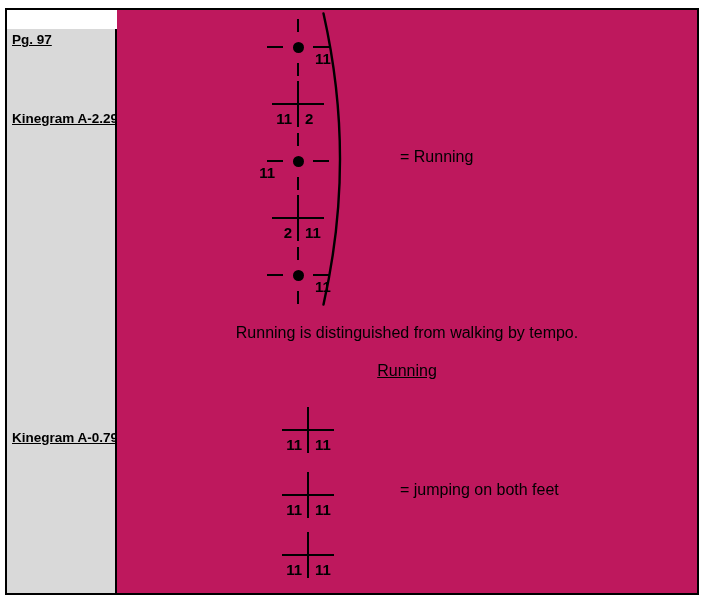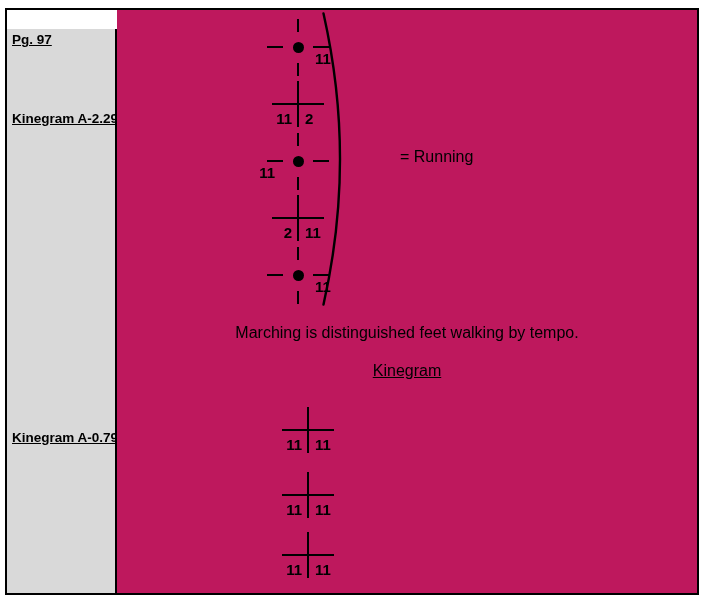--- a/index.html
+++ b/index.html
@@ -105,23 +105,23 @@
           <span class="slabel br">11</span>
         </div>
       </div>
 
     <svg class="paren" viewBox="0 0 24 294" aria-hidden="true">
       <path d="M 4.5,1.5 Q 21,75 21,147 Q 21,219 4.5,292.5" fill="none" stroke="#000" stroke-width="2.4" stroke-linecap="round"></path>
     </svg>
 
     <div class="caption run-caption">= Running</div>
 
-    <div class="note">Marching is distinguished feet walking by tempo.</div>
+    <div class="note">Running is distinguished from walking by tempo.</div>
 
-    <div class="heading">Kinegram</div>
+    <div class="heading">Running</div>
 
     <div class="symcol" id="jump-symbols">
         <div class="ksym solid-cross">
           <span class="vline"></span>
           <span class="hline"></span>
           <span class="slabel bl">11</span>
           <span class="slabel br">11</span>
         </div>
         <div class="ksym solid-cross">
           <span class="vline"></span>
@@ -130,15 +130,16 @@
           <span class="slabel br">11</span>
         </div>
         <div class="ksym solid-cross">
           <span class="vline"></span>
           <span class="hline"></span>
           <span class="slabel bl">11</span>
           <span class="slabel br">11</span>
         </div>
       </div>
 
+    <div class="caption jump-caption">= jumping on both feet</div>
 
   </div>
 </div>
 
 </body></html>

